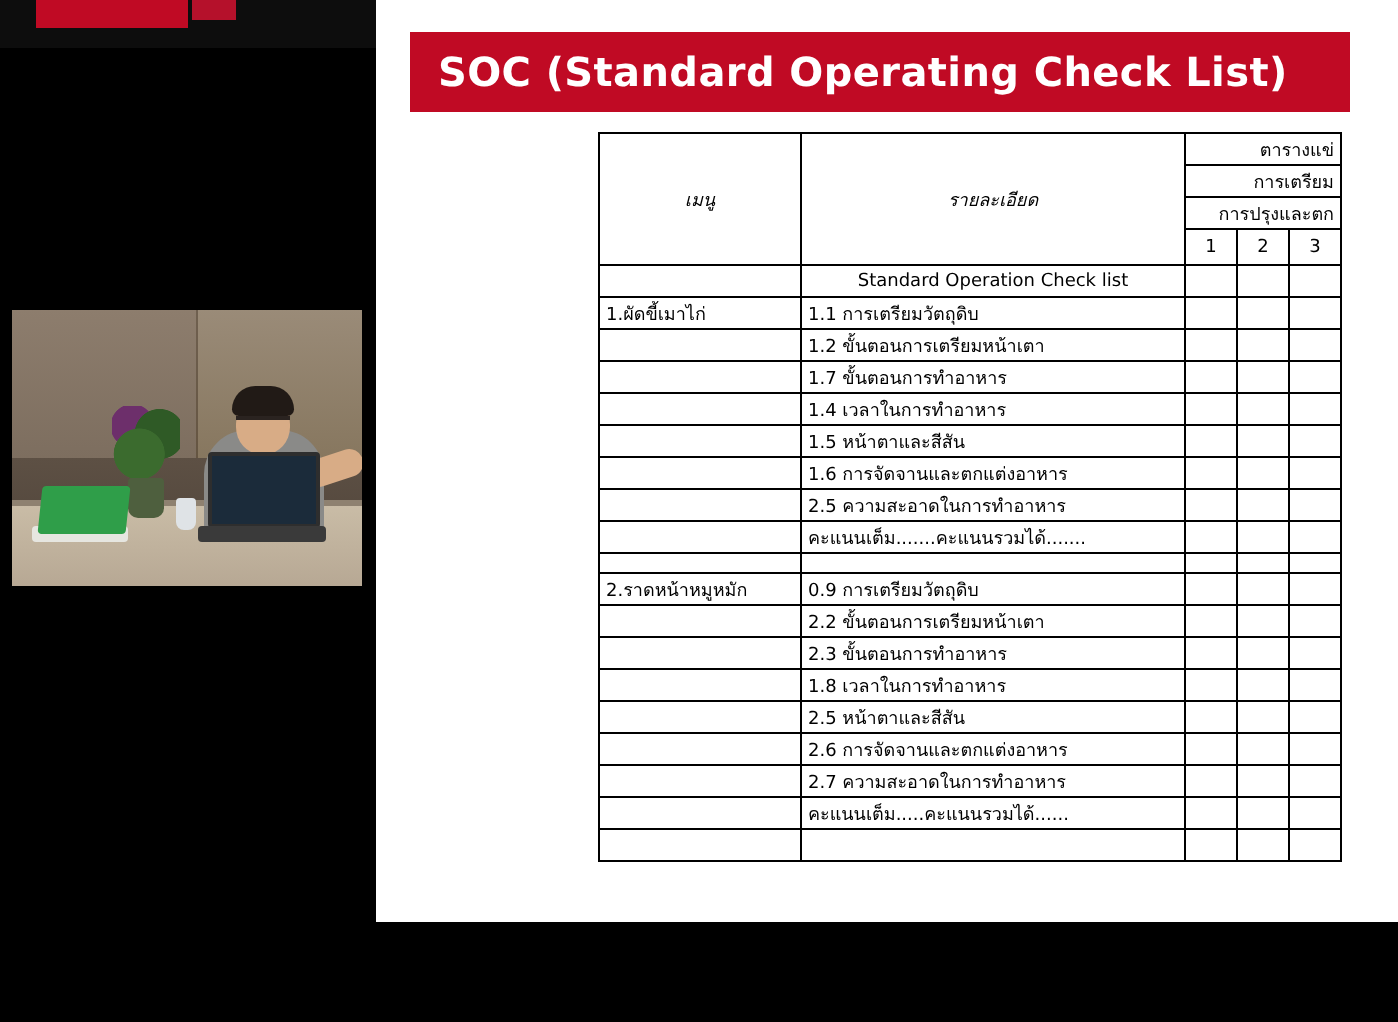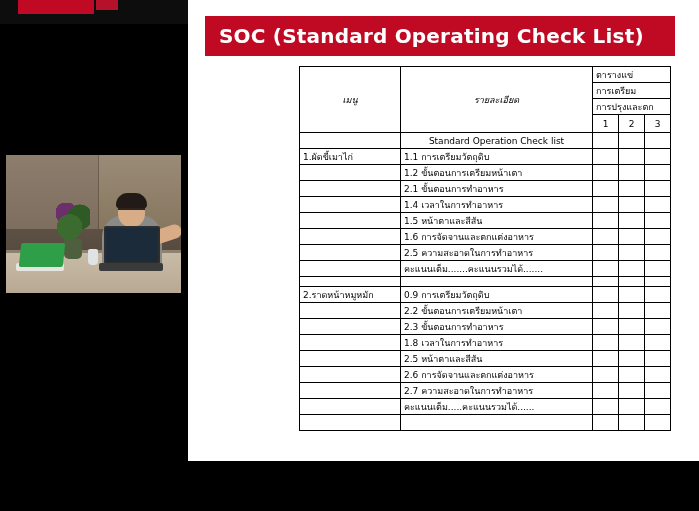--- a/index.html
+++ b/index.html
@@ -233,21 +233,21 @@
     color: #c00a24;
     font-weight: bold;
     font-size: 12px;
     text-align: center;
     font-style: italic;
   }
   .hdr-red-sm {
     color: #c00a24;
     font-weight: bold;
     font-size: 10px;
-    text-align: left;
+    text-align: right;
   }
   .c { text-align: center; }
   .l { text-align: left; }
   .b { font-weight: bold; }
   .row-tall td { height: 17px; }
   .spacer td { height: 9px; border-left: 1px solid #000; border-right: 1px solid #000; }
 
   
   .bottom-bar {
     position: absolute;
@@ -348,21 +348,21 @@
         </tr>
         <tr>
           <td></td>
           <td class="l">1.2 ขั้นตอนการเตรียมหน้าเตา</td>
           <td></td>
           <td></td>
           <td></td>
         </tr>
         <tr>
           <td></td>
-          <td class="l">2.1 ขั้นตอนการทำอาหาร</td>
+          <td class="l">1.7 ขั้นตอนการทำอาหาร</td>
           <td></td>
           <td></td>
           <td></td>
         </tr>
         <tr>
           <td></td>
           <td class="l">1.4 เวลาในการทำอาหาร</td>
           <td></td>
           <td></td>
           <td></td>

